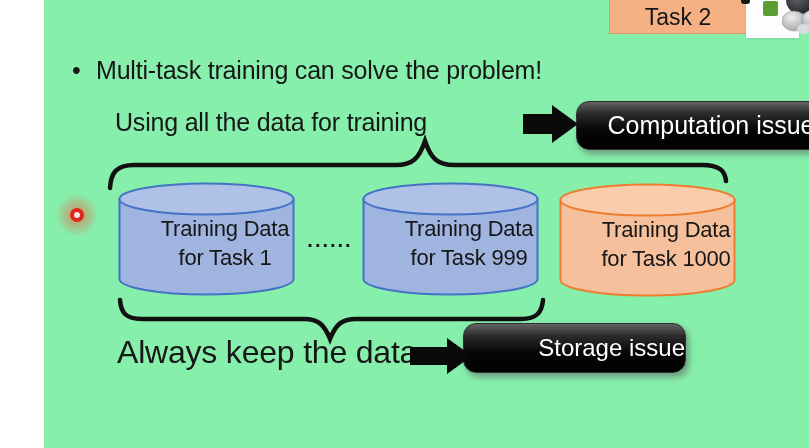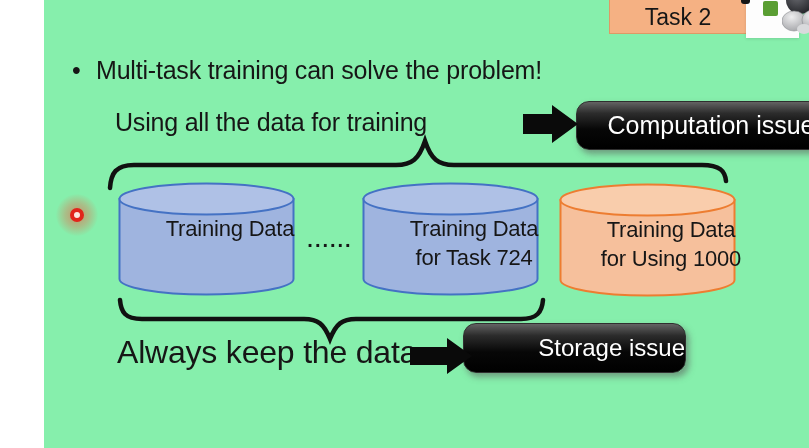--- a/index.html
+++ b/index.html
@@ -27,21 +27,21 @@
   
   .issue-box{
     display:flex;align-items:center;justify-content:center;color:#ffffff;
     background:linear-gradient(180deg,#636363 0%,#2c2c2c 24%,#070707 58%,#000 100%);
     border-radius:13px;border:1px solid #2f2f2f;
     box-shadow:3px 4px 6px rgba(90,90,90,0.55);
   }
   .issue-box.comp{left:532px;top:101px;width:268px;height:47px;font-size:25px;}
   .issue-box.stor{left:419px;top:323px;width:221px;height:48px;font-size:24px;justify-content:flex-end;}
   
-  .cyl{top:182px;width:214px;height:115px;padding-left:10px;}
+  .cyl{top:182px;width:214px;height:115px;}
   .cyl svg{position:absolute;left:0;top:0;}
   .cyl-text{position:absolute;left:0;right:0;top:32px;text-align:center;
     font-size:22px;line-height:29px;letter-spacing:-0.2px;}
   .dots{left:254px;top:229px;width:64px;text-align:center;font-size:20px;font-weight:bold;
     letter-spacing:2px;color:#161616;}
   
   .overlay{left:0;top:0;pointer-events:none;}
   
   .laser-glow{left:12px;top:194px;width:42px;height:42px;border-radius:50%;
     background:radial-gradient(circle,rgba(255,70,48,0.55) 0%,rgba(255,70,48,0.28) 40%,rgba(255,70,48,0) 72%);}
@@ -93,44 +93,45 @@
     <span>Computation issue</span>
   </div>
 
   <div class="abs cyl" style="left:74px;">
     <svg width="177" height="115" viewBox="0 0 177 115">
       <path d="M1.5 17 L1.5 97 A87 15.5 0 0 0 175.5 97 L175.5 17 Z" stroke="#4472C4" stroke-width="2" fill="#9FB4DF"></path>
       <ellipse cx="88.5" cy="17" rx="87" ry="15.5" stroke="#4472C4" stroke-width="2" fill="#AFC1E6"></ellipse>
     </svg>
     <div class="cyl-text">
       <div>Training Data</div>
+      <div>for Task 1</div>
     </div>
   </div>
 
   <div class="abs dots">......</div>
 
   <div class="abs cyl" style="left:318px;">
     <svg width="177" height="115" viewBox="0 0 177 115">
       <path d="M1.5 17 L1.5 97 A87 15.5 0 0 0 175.5 97 L175.5 17 Z" stroke="#4472C4" stroke-width="2" fill="#9FB4DF"></path>
       <ellipse cx="88.5" cy="17" rx="87" ry="15.5" stroke="#4472C4" stroke-width="2" fill="#AFC1E6"></ellipse>
     </svg>
     <div class="cyl-text">
       <div>Training Data</div>
-      <div>for Task 724</div>
+      <div>for Task 999</div>
     </div>
   </div>
 
   <div class="abs cyl" style="left:515px;top:183px;">
     <svg width="177" height="115" viewBox="0 0 177 115">
       <path d="M1.5 17 L1.5 97 A87 15.5 0 0 0 175.5 97 L175.5 17 Z" stroke="#ED7D31" stroke-width="2" fill="#F6C09C"></path>
       <ellipse cx="88.5" cy="17" rx="87" ry="15.5" stroke="#ED7D31" stroke-width="2" fill="#F9CDAC"></ellipse>
     </svg>
     <div class="cyl-text">
       <div>Training Data</div>
-      <div>for Using 1000</div>
+      <div>for Task 1000</div>
     </div>
   </div>
 
   <div class="abs always-label">Always keep the data</div>
   <div class="abs issue-box stor">
     <span>Storage issue</span>
   </div>
 
   <svg class="abs overlay" width="809" height="448" viewBox="0 0 809 448">
     <path d="M66 188 C67 173 72 165 90 165 L352 165 C368 165 375 159 381 141 C387 159 394 165 410 165 L658 165 C676 165 681 171 682 181" fill="none" stroke="#111111" stroke-width="4.5" stroke-linecap="round"></path>

